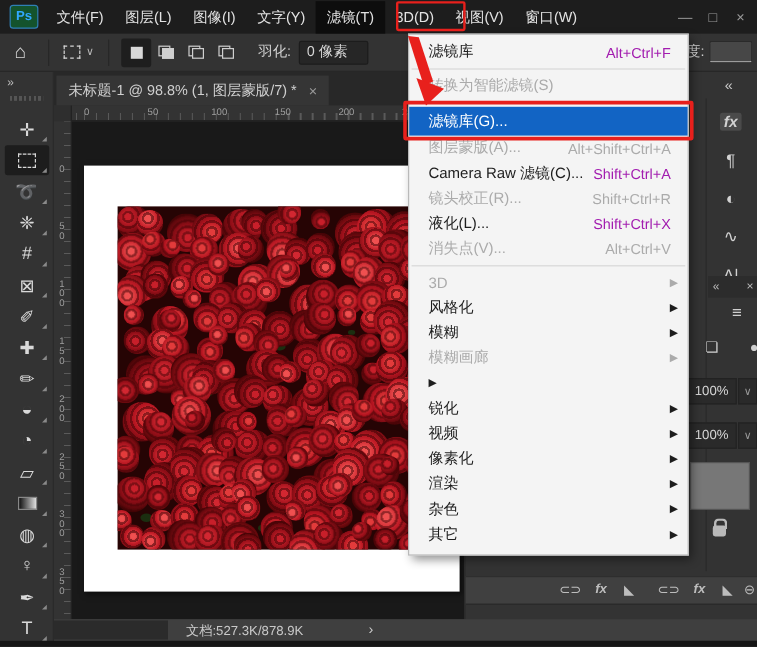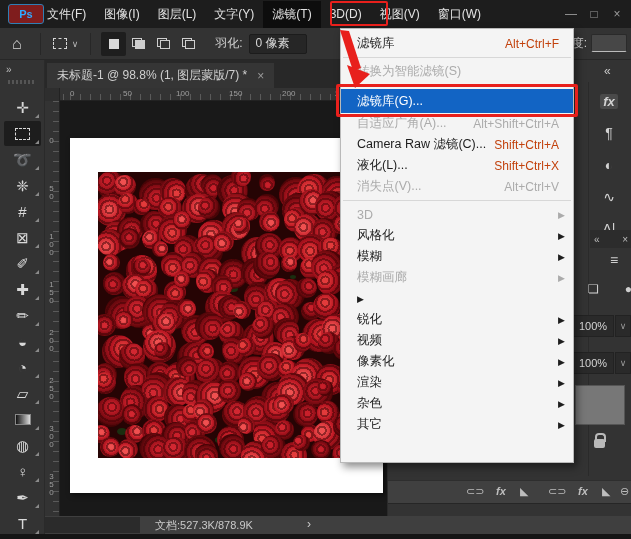--- a/index.html
+++ b/index.html
@@ -2,21 +2,21 @@
 <html><head>
 <meta charset="utf-8">
 <style>
   * { box-sizing: border-box; margin: 0; padding: 0; }
   html,body { width:631px; height:539px; overflow:hidden; }
   body { font-family: "Liberation Sans", "DejaVu Sans", sans-serif; background:#1a1a1a; }
   .app { position:relative; width:631px; height:539px; overflow:hidden; background:#333; }
 
   
   .titlebar { position:absolute; left:0; top:0; width:631px; height:28px; background:#1d1d1d; z-index:5; }
-  .ps-logo { position:absolute; left:8px; top:4px; width:36px; height:20px; background:#7f1d1d;
+  .ps-logo { position:absolute; left:8px; top:4px; width:24px; height:20px; background:#14532d;
              border:1px solid #2f7fb5; border-radius:3px; color:#31a8ff; font-size:11px; font-weight:bold;
              display:flex; align-items:center; justify-content:center; }
   .menus { position:absolute; left:38px; top:0; height:28px; display:flex; align-items:center; }
   .menu-item { color:#e3e3e3; font-size:12px; padding:5px 9px; cursor:default; white-space:nowrap; }
   .menu-item.active { background:#0d0d0d; }
   .win-buttons { position:absolute; right:2px; top:0; height:28px; display:flex; align-items:center; }
   .win-btn { width:22px; height:20px; color:#9b9b9b; font-size:12px; display:flex; align-items:center; justify-content:center; margin-right:1px; }
 
   
   .optionsbar { position:absolute; left:0; top:28px; width:631px; height:32px; background:#333333;
@@ -109,43 +109,43 @@
   .sb-zoombox { position:absolute; left:0; top:1px; width:95px; height:16px; background:#2b2b2b; }
   .sb-text { position:absolute; left:110px; top:2px; color:#c9c9c9; font-size:11px; }
   .sb-chev { position:absolute; left:262px; top:1px; color:#c9c9c9; font-size:12px; }
   .bottomstrip { position:absolute; left:0; top:534px; width:631px; height:5px; background:#151515; z-index:6; }
 
   
   .filter-menu { position:absolute; left:340px; top:28px; width:234px; height:435px; background:#f4f4f4;
                  border:1px solid #b9b9b9; box-shadow:3px 4px 8px rgba(0,0,0,.45); z-index:100; padding-top:4px; }
   .mi { height:21px; display:flex; align-items:center; padding:0 14px 0 16px; font-size:12.5px; color:#1d1d1d; }
   .mi .lbl { flex:1; white-space:nowrap; }
-  .mi .sc { font-size:12px; color:#c2410c; }
+  .mi .sc { font-size:12px; color:#a21caf; }
   .mi .arr { font-size:9px; color:#1d1d1d; margin-right:-6px; }
   .mi.dis, .mi.dis .sc, .mi.dis .arr { color:#ababab; }
   .mi.hl { height:24px; background:#1264c4; color:#ffffff; }
   .msep { height:1px; background:#d7d7d7; margin:3px 2px; }
 
   
   .red-box { position:absolute; border:3px solid #e8201c; border-radius:2px; z-index:120; pointer-events:none; }
   .rb-menu { left:330px; top:1px; width:58px; height:25px; border-width:2px; }
   .rb-item { left:336px; top:84px; width:242px; height:33px; }
   .red-arrow { position:absolute; left:334px; top:30px; z-index:121; pointer-events:none; }
 </style>
 </head>
 <body>
 
 <div class="app">
 
   <div class="titlebar">
     <div class="ps-logo">Ps</div>
     <div class="menus">
         <div class="menu-item">文件(F)</div>
+        <div class="menu-item">图层(L)</div>
         <div class="menu-item">图像(I)</div>
-        <div class="menu-item">图层(L)</div>
         <div class="menu-item">文字(Y)</div>
         <div class="menu-item active">滤镜(T)</div>
         <div class="menu-item">3D(D)</div>
         <div class="menu-item">视图(V)</div>
         <div class="menu-item">窗口(W)</div>
       </div>
     <div class="win-buttons">
       <span class="win-btn">—</span>
       <span class="win-btn">□</span>
       <span class="win-btn">×</span>
@@ -506,26 +506,30 @@
       </div>
       <div class="msep"></div>
       <div class="mi dis">
         <span class="lbl">转换为智能滤镜(S)</span>
       </div>
       <div class="msep"></div>
       <div class="mi hl">
         <span class="lbl">滤镜库(G)...</span>
       </div>
       <div class="mi dis">
-        <span class="lbl">自适应广角(A)...</span>
+        <span class="lbl">图层蒙版(A)...</span>
         <span class="sc">Alt+Shift+Ctrl+A</span>
       </div>
       <div class="mi">
         <span class="lbl">Camera Raw 滤镜(C)...</span>
         <span class="sc">Shift+Ctrl+A</span>
+      </div>
+      <div class="mi dis">
+        <span class="lbl">镜头校正(R)...</span>
+        <span class="sc">Shift+Ctrl+R</span>
       </div>
       <div class="mi">
         <span class="lbl">液化(L)...</span>
         <span class="sc">Shift+Ctrl+X</span>
       </div>
       <div class="mi dis">
         <span class="lbl">消失点(V)...</span>
         <span class="sc">Alt+Ctrl+V</span>
       </div>
       <div class="msep"></div>

